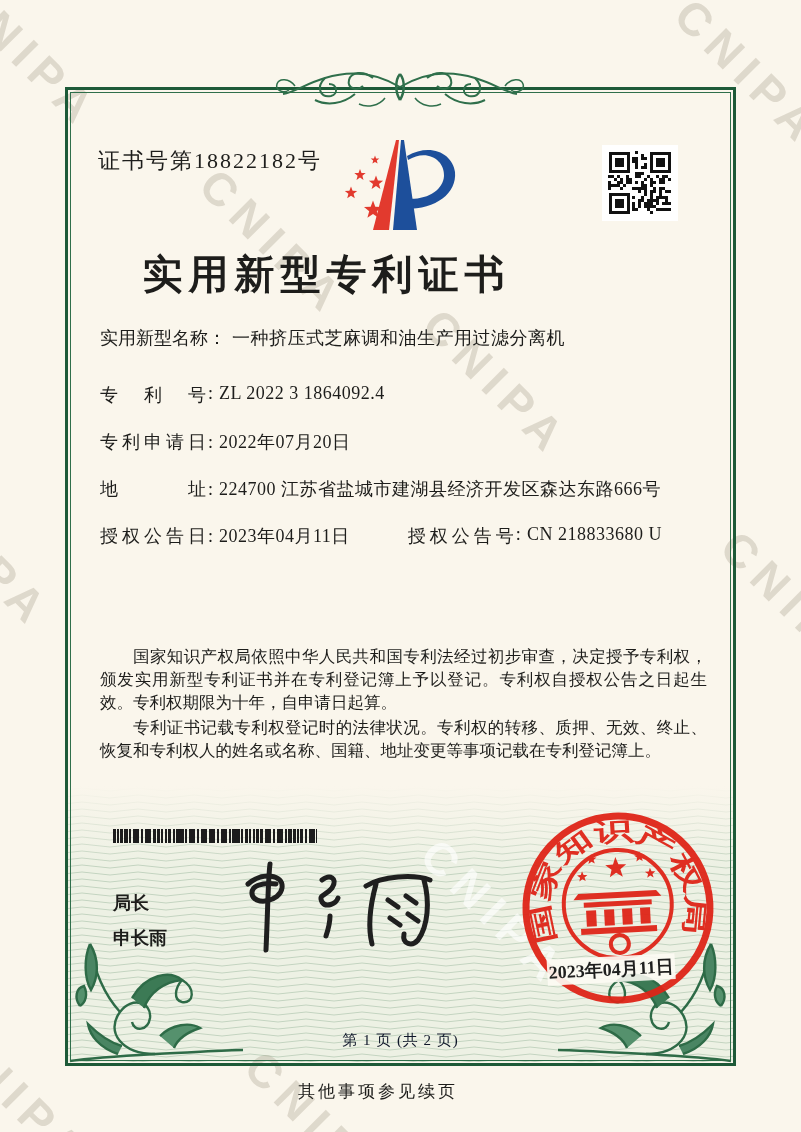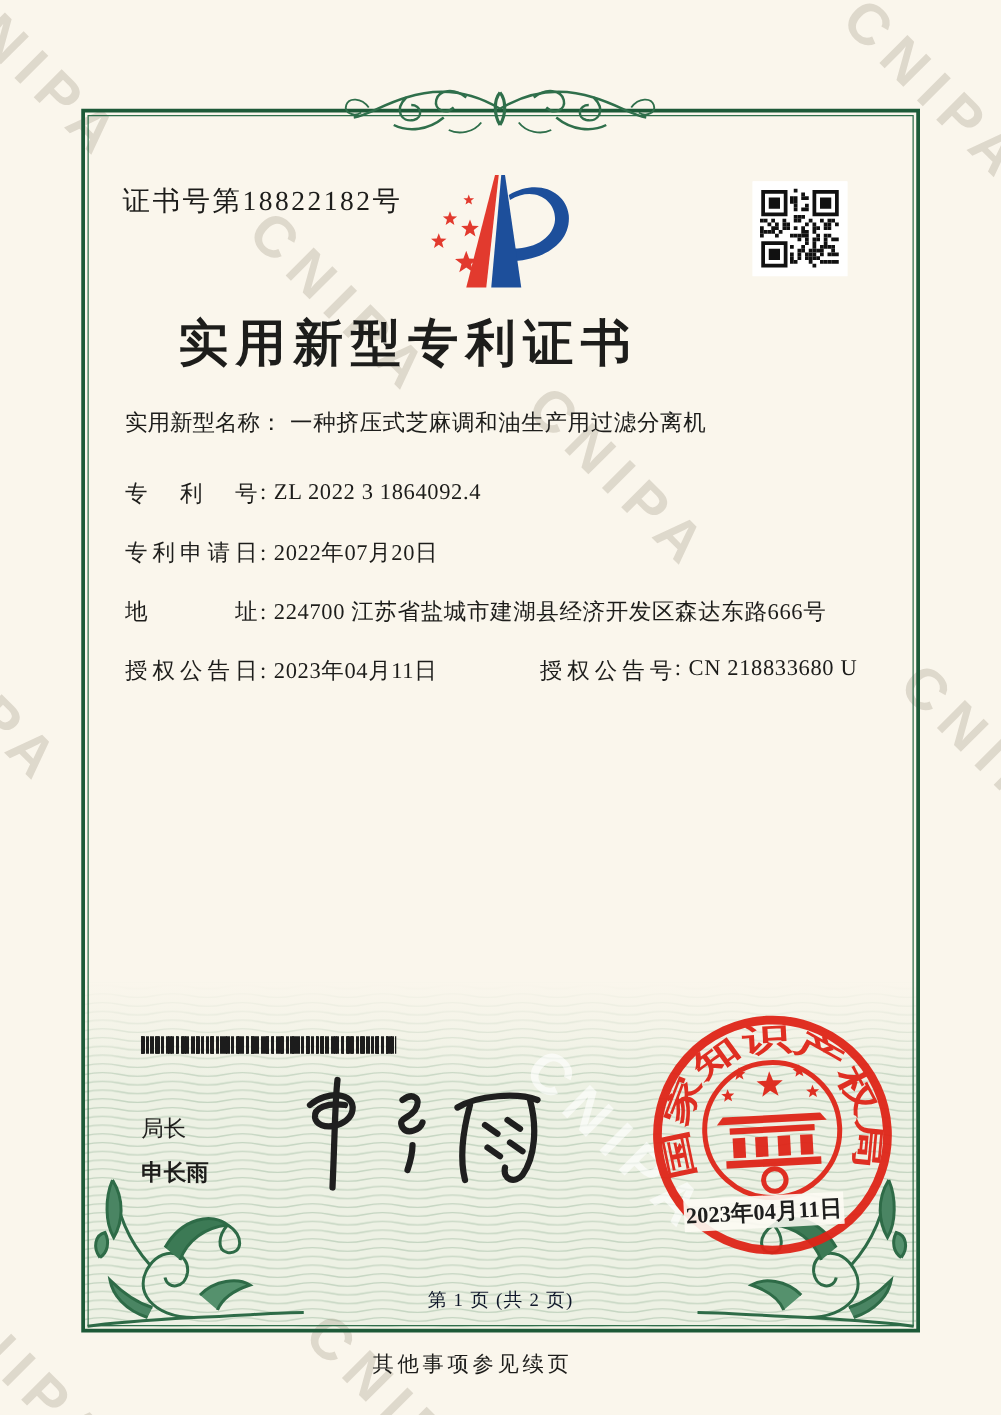--- a/index.html
+++ b/index.html
@@ -30,35 +30,35 @@
   .title{position:absolute;left:0;width:653px;top:247px;text-align:center;font-size:40px;
          font-weight:bold;letter-spacing:6px;z-index:4;}
 
   
   .fields{position:absolute;left:100px;top:326px;width:620px;font-size:18px;z-index:4;}
   .frow{height:47px;white-space:nowrap;}
   .frow.first{height:57px;}
   .flabel{display:inline-block;width:106px;text-align:justify;text-align-last:justify;vertical-align:top;}
   .fcolon{display:inline-block;margin:0 6px 0 2px;}
   .fvalue{letter-spacing:0.5px;}
-  .frow.double{display:flex;gap:24px;}
+  .frow.double{display:flex;}
   .fgroup+.fgroup{margin-left:58px;}
 
   
   .paras{position:absolute;left:100px;top:645px;width:607px;font-size:16.5px;line-height:23px;
          text-align:justify;z-index:4;}
   .paras p{margin:0 0 2px 0;text-indent:2em;}
 
   
   .barcode{position:absolute;left:113px;top:829px;width:204px;height:14px;z-index:4;
     background-image:
       repeating-linear-gradient(90deg,#1c1c1c 0 2px,transparent 2px 4px),
       repeating-linear-gradient(90deg,#1c1c1c 0 1px,transparent 1px 7px),
       repeating-linear-gradient(90deg,#1c1c1c 0 3px,transparent 3px 11px);}
-  .director-title{position:absolute;left:113px;top:891px;font-size:18px;font-weight:normal;z-index:4;
+  .director-title{position:absolute;left:113px;top:891px;font-size:18px;font-weight:bold;z-index:4;
       font-family:"Liberation Sans","DejaVu Sans",sans-serif;}
   .director-name{position:absolute;left:113px;top:926px;font-size:18px;font-weight:bold;z-index:4;
       font-family:"Liberation Sans","DejaVu Sans",sans-serif;}
   .signature{position:absolute;left:218px;top:850px;z-index:4;}
 
   
   .seal{position:absolute;left:516px;top:806px;z-index:5;transform:rotate(-3deg);}
 
   
   .ornament-top{position:absolute;left:255px;top:64px;z-index:4;}
@@ -302,20 +302,24 @@
     <div class="frow double">
       <div class="fgroup">
         <span class="flabel">授权公告日</span><span class="fcolon">:</span><span class="fvalue">2023年04月11日</span>
       </div>
       <div class="fgroup">
         <span class="flabel">授权公告号</span><span class="fcolon">:</span><span class="fvalue">CN 218833680 U</span>
       </div>
     </div>
   </div>
 
+  <div class="paras">
+    <p>国家知识产权局依照中华人民共和国专利法经过初步审查，决定授予专利权，颁发实用新型专利证书并在专利登记簿上予以登记。专利权自授权公告之日起生效。专利权期限为十年，自申请日起算。</p>
+    <p>专利证书记载专利权登记时的法律状况。专利权的转移、质押、无效、终止、恢复和专利权人的姓名或名称、国籍、地址变更等事项记载在专利登记簿上。</p>
+  </div>
 
   <div class="barcode"></div>
 
   <div class="director-title">局长</div>
   <div class="director-name">申长雨</div>
 
   <svg class="signature" width="230" height="110" viewBox="0 0 230 110">
     <g stroke="#1f1f1f" stroke-width="5" fill="none" stroke-linecap="round" stroke-linejoin="round">
       <path d="M52,14 C50,30 50,55 48,100"></path>
       <path d="M30,34 C44,22 66,24 64,38 C62,52 36,56 34,44 C33,36 44,32 58,34"></path>

